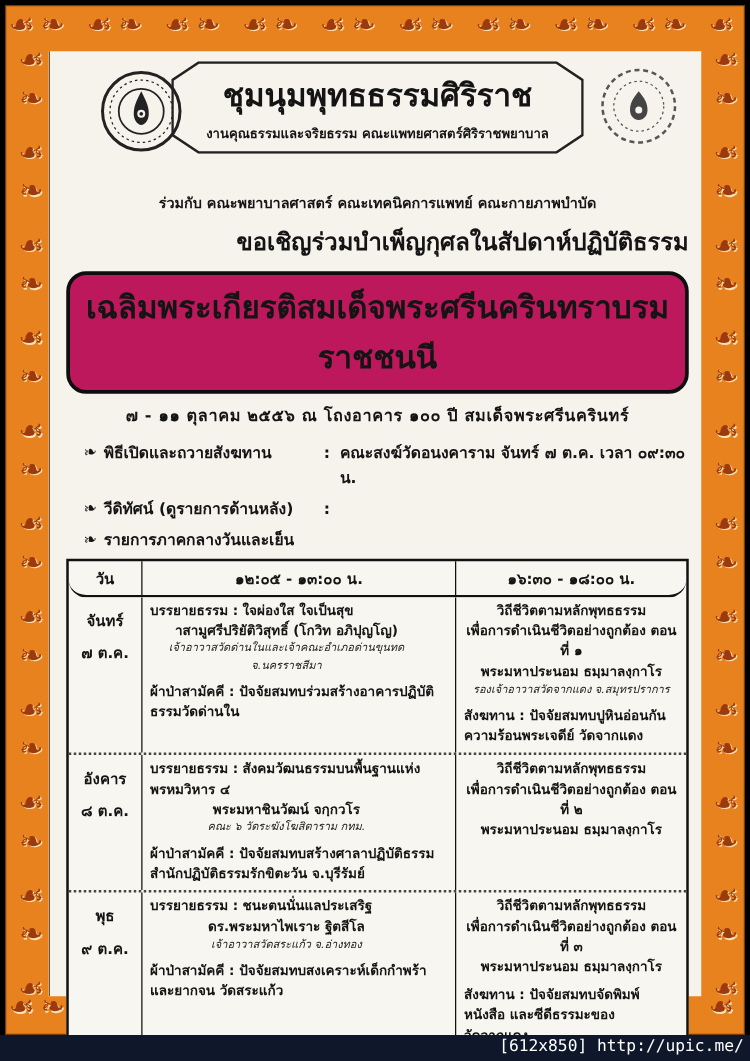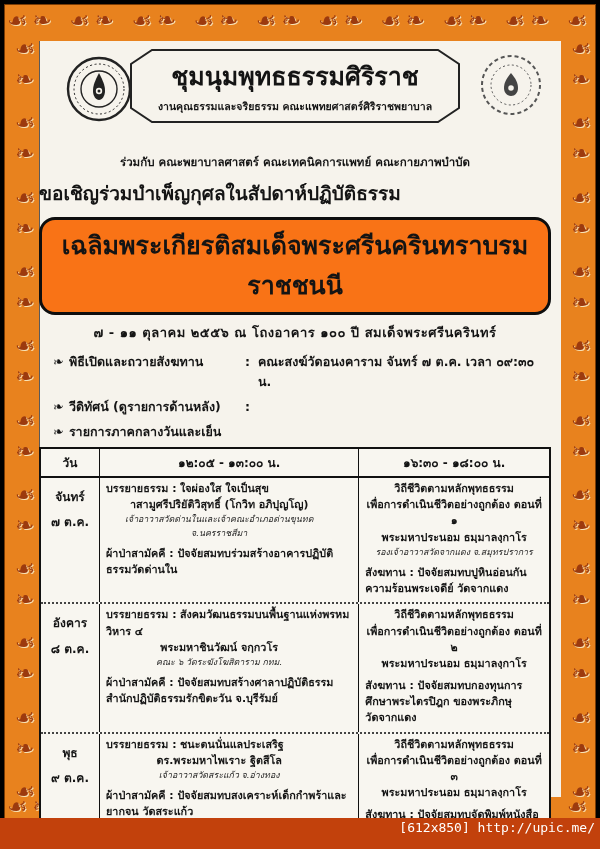--- a/index.html
+++ b/index.html
@@ -9,63 +9,63 @@
   
   .frame{position:absolute;left:4px;top:4px;right:4px;bottom:21px;background:#e8821e;border:1px solid #7a3c05;}
   .orn{position:absolute;color:#9c3a0e;text-shadow:1px 1px 0 #f7e3b8;overflow:hidden;
        white-space:nowrap;user-select:none;line-height:1;}
   .orn-top{top:4px;left:2px;right:2px;height:30px;font-size:23px;letter-spacing:5px;}
   .orn-bottom{bottom:2px;left:2px;right:2px;height:30px;font-size:23px;letter-spacing:5px;}
   .orn-left{top:30px;bottom:30px;left:3px;width:28px;font-size:23px;letter-spacing:5px;writing-mode:vertical-rl;}
   .orn-right{top:30px;bottom:30px;right:3px;width:28px;font-size:23px;letter-spacing:5px;writing-mode:vertical-rl;}
   
   .page{position:absolute;left:34px;top:36px;right:34px;bottom:30px;background:#f6f3ec;
-        padding:8px 10px 6px 0;box-shadow:inset 1px 0 0 #5a5a5a;}
+        padding:8px 10px 6px 14px;box-shadow:inset 1px 0 0 #5a5a5a;}
   
   .logo-row{position:relative;height:92px;}
   .seal{position:absolute;top:6px;}
   .seal.left{left:26px;}
   .seal.right{right:8px;top:4px;}
   .octagon-wrap{position:relative;width:330px;height:74px;margin:0 auto;}
   .octagon-wrap svg{position:absolute;left:0;top:0;}
   .club-title{position:relative;text-align:center;padding-top:7px;font-size:25px;font-weight:bold;letter-spacing:0;}
   .club-subtitle{position:relative;text-align:center;font-size:10.5px;font-weight:bold;margin-top:2px;}
   .cohosts{text-align:center;font-size:11.5px;font-weight:bold;margin-top:12px;}
-  .invitation{text-align:left;font-size:19px;font-weight:bold;margin-top:7px;}
+  .invitation{text-align:right;font-size:19px;font-weight:bold;margin-top:7px;}
   .banner-box{margin:9px auto 0;border:3.5px solid #0e0e0e;border-radius:16px;padding:5px 4px 7px;
-              text-align:center;font-size:25px;font-weight:bold;background:#f97316;}
+              text-align:center;font-size:25px;font-weight:bold;background:#be185d;}
   .date-line{text-align:center;font-size:13px;font-weight:bold;margin-top:7px;letter-spacing:0.5px;}
   
   .bullets{margin-top:9px;padding-left:14px;}
   .bullet-line{font-size:12.5px;font-weight:bold;margin-bottom:5px;display:flex;align-items:baseline;}
   .bullet-glyph{display:inline-block;margin-right:5px;transform:rotate(-10deg);font-size:13px;}
   .bullet-label{display:inline-block;min-width:176px;}
   .bullet-line.no-colon .bullet-label{min-width:0;}
   .bullet-colon{display:inline-block;margin:0 8px 0 0;}
   
   .sched{margin-top:5px;border:2px solid #111;background:#f8f6f0;}
   .trow{display:grid;grid-template-columns:58px 1.36fr 1fr;}
   .trow + .trow{border-top:2px dotted #444;}
-  .thead{border-bottom:2px solid #111 !important;}
+  .thead{border-bottom:2px solid #111 !important;border-radius:14px;}
   .thead + .trow{border-top:none;}
   .td{border-left:1.5px solid #111;padding:3px 6px 5px;}
   .td:first-child{border-left:none;}
   .th{font-size:12px;font-weight:bold;text-align:center;padding:4px 2px;}
   .day-cell{text-align:center;font-size:12px;font-weight:bold;padding-top:7px;line-height:2.1;}
   .cell{font-size:10.8px;line-height:1.5;}
   .cell .lede{font-weight:bold;}
   .cell .speaker{font-weight:bold;text-align:center;margin-right:20px;}
   .eve .speaker{margin-right:0;text-align:center;}
   .cell .note{font-size:8.8px;font-style:italic;text-align:center;margin-right:20px;color:#1e1e1e;}
   .eve .note{margin-right:0;}
   .cell .offer{font-weight:bold;margin-top:6px;}
   .eve .title{font-weight:bold;text-align:center;}
   .min-h{min-height:82px;}
   
-  .credit-bar{position:absolute;left:0;right:0;bottom:0;height:31px;background:#c2410c;
+  .credit-bar{position:absolute;left:0;right:0;bottom:0;height:21px;background:#0f172a;
               color:#fff;text-align:right;font-family:"DejaVu Sans Mono",monospace;
               font-size:13px;line-height:20px;padding-right:5px;}
   
   .seal svg{display:block;}
 </style>
 </head>
 <body>
 
 <div class="shot">
 
@@ -166,21 +166,20 @@
             <div><span class="lede">บรรยายธรรม :</span> <span class="lede">สังคมวัฒนธรรมบนพื้นฐานแห่งพรหมวิหาร ๔</span></div>
             <div class="speaker">พระมหาชินวัฒน์  จกฺกวโร</div>
             <div class="note">คณะ ๖ วัดระฆังโฆสิตาราม กทม.</div>
             <div class="offer"><span>ผ้าป่าสามัคคี :</span> <span>ปัจจัยสมทบสร้างศาลาปฏิบัติธรรม สำนักปฏิบัติธรรมรักขิตะวัน จ.บุรีรัมย์</span></div>
           </div>
           <div class="td cell eve min-h">
             <div class="title">วิถีชีวิตตามหลักพุทธธรรม</div>
             <div class="title">เพื่อการดำเนินชีวิตอย่างถูกต้อง ตอนที่ ๒</div>
             <div class="speaker">พระมหาประนอม  ธมฺมาลงฺกาโร</div>
 
-            <div class="offer"><span>สังฆทาน :</span> <span>ปัจจัยสมทบกองทุนการศึกษาพระไตรปิฎก ของพระภิกษุวัดจากแดง</span></div>
           </div>
         </div>
 
         <div class="trow">
           <div class="td day-cell">
             <div>พุธ</div>
             <div>๙ ต.ค.</div>
           </div>
           <div class="td cell min-h">
             <div><span class="lede">บรรยายธรรม :</span> <span class="lede">ชนะตนนั่นแลประเสริฐ</span></div>

